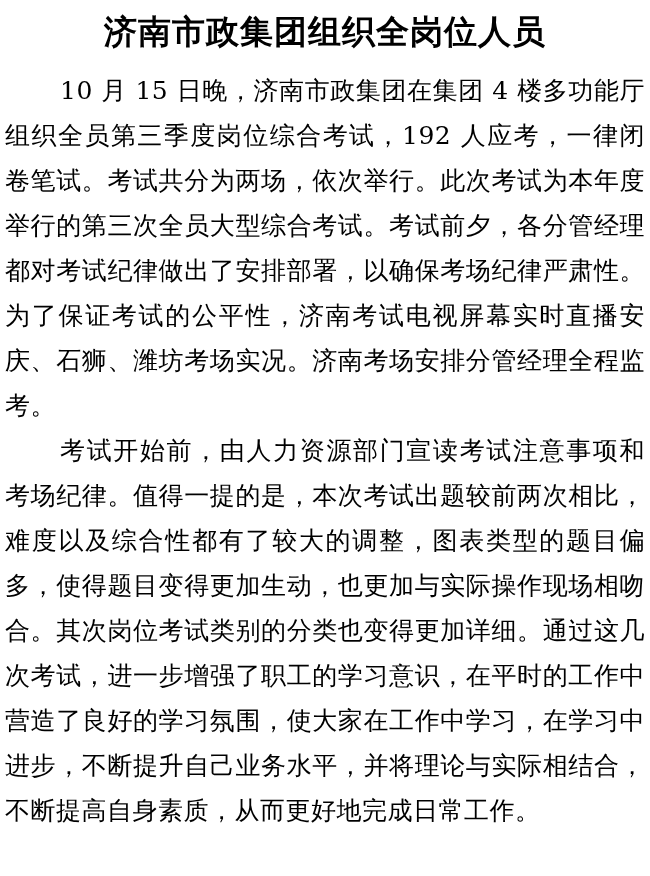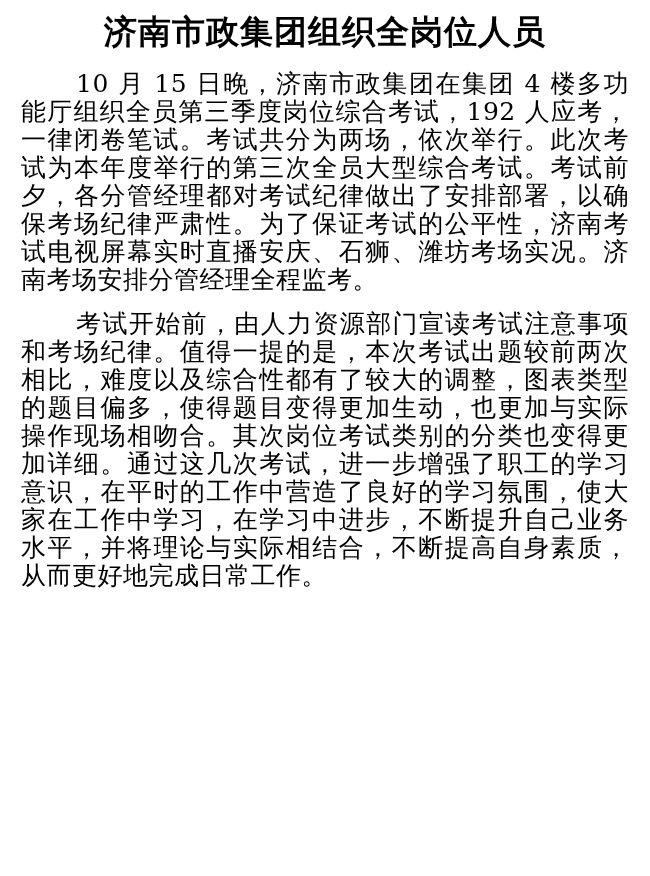--- a/index.html
+++ b/index.html
@@ -27,23 +27,23 @@
     font-size: 33px;
     line-height: 44px;
     margin: 2px 0 14px 0;
     letter-spacing: 1px;
   }
   .doc-title .title-line {
     display: block;
     text-align: center;
   }
   .doc-body p {
-    margin: 16px;
+    margin: 0;
     font-size: 25px;
-    line-height: 28px;
+    line-height: 45px;
     text-align: justify;
     text-justify: inter-character;
     text-indent: 2.2em;
     letter-spacing: 0.5px;
     word-break: break-all;
   }
 </style>
 </head>
 <body>
 

